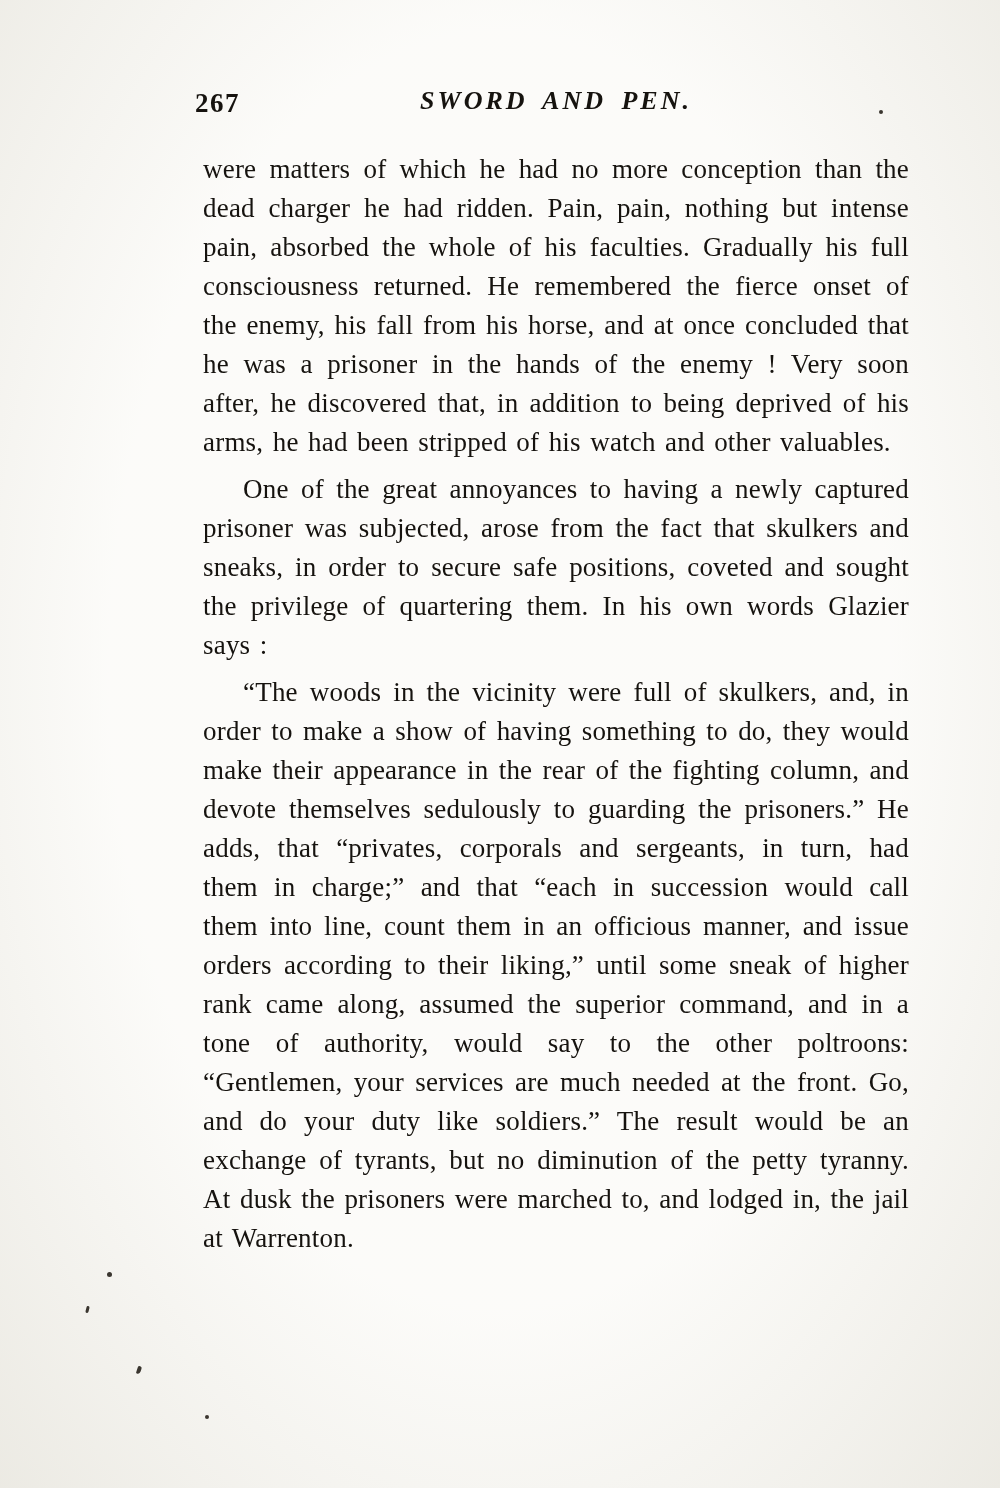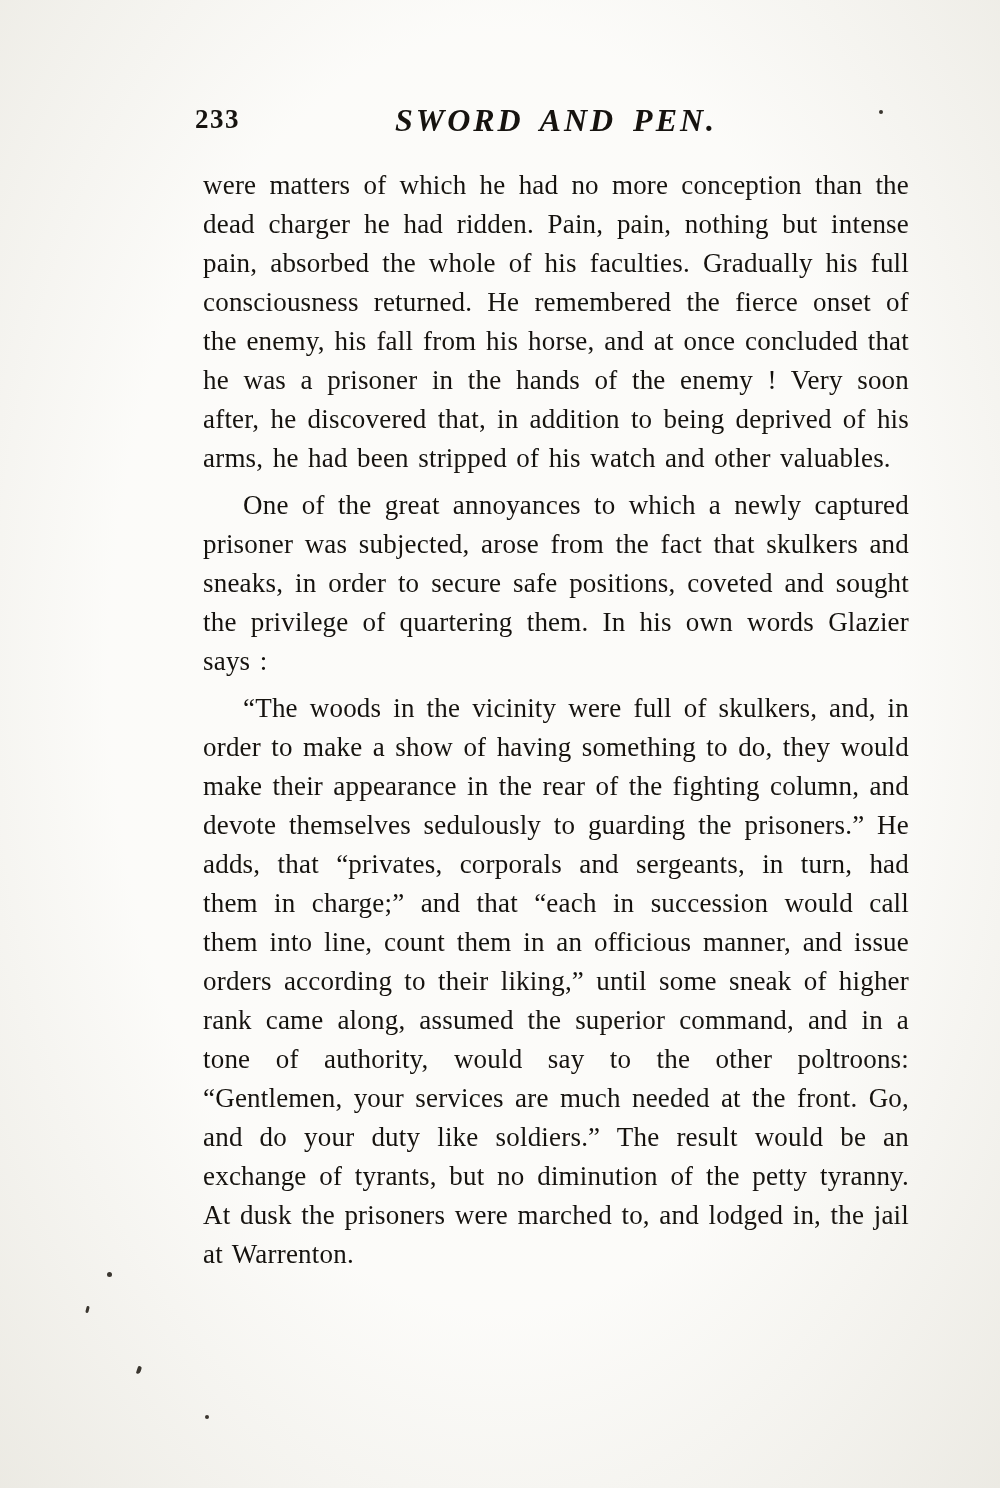--- a/index.html
+++ b/index.html
@@ -36,24 +36,23 @@
     top: 2px;
     font-weight: bold;
     font-size: 27px;
     letter-spacing: 1.5px;
   }
   .running-title {
     display: block;
     text-align: center;
     font-style: italic;
     font-weight: bold;
-    font-size: 32px;
+    font-size: 26px;
     letter-spacing: 3px;
     word-spacing: 6px;
-    margin-top: 16px;
   }
   .body-text p {
     margin: 8px;
     font-size: 27px;
     line-height: 39px;
     text-align: justify;
     word-spacing: 2.5px;
     letter-spacing: 0.2px;
   }
   .body-text p.indent { text-indent: 40px; }
@@ -70,26 +69,26 @@
   .speck-4 { left: 879px; top: 110px;  width: 4px; height: 4px; }
   .speck-5 { left: 205px; top: 1415px; width: 4px; height: 4px; }
 </style>
 </head>
 <body>
 
 <div class="scan-layer"></div>
 
 <div class="page-block">
   <div class="running-head">
-    <span class="page-num">233</span>
+    <span class="page-num">267</span>
     <span class="running-title">SWORD AND PEN.</span>
   </div>
   <div class="body-text">
     <p>were matters of which he had no more conception than the dead charger he had ridden.  Pain, pain, nothing but intense pain, absorbed the whole of his faculties. Gradually his full consciousness returned.  He remembered the fierce onset of the enemy, his fall from his horse, and at once concluded that he was a prisoner in the hands of the enemy !  Very soon after, he discovered that, in addition to being deprived of his arms, he had been stripped of his watch and other valuables.</p>
-    <p class="indent">One of the great annoyances to which a newly captured prisoner was subjected, arose from the fact that skulkers and sneaks, in order to secure safe positions, coveted and sought the privilege of quartering them.  In his own words Glazier says :</p>
+    <p class="indent">One of the great annoyances to having a newly captured prisoner was subjected, arose from the fact that skulkers and sneaks, in order to secure safe positions, coveted and sought the privilege of quartering them.  In his own words Glazier says :</p>
     <p class="indent">“The woods in the vicinity were full of skulkers, and, in order to make a show of having something to do, they would make their appearance in the rear of the fighting column, and devote themselves sedulously to guarding the prisoners.”  He adds, that “privates, corporals and sergeants, in turn, had them in charge;” and that “each in succession would call them into line, count them in an officious manner, and issue orders according to their liking,” until some sneak of higher rank came along, assumed the superior command, and in a tone of authority, would say to the other poltroons: “Gentlemen, your services are much needed at the front.  Go, and do your duty like soldiers.” The result would be an exchange of tyrants, but no diminution of the petty tyranny.  At dusk the prisoners were marched to, and lodged in, the jail at Warrenton.</p>
   </div>
 </div>
 
 <div class="speck speck-1"></div>
 <div class="speck speck-2"></div>
 <div class="speck speck-3"></div>
 <div class="speck speck-4"></div>
 <div class="speck speck-5"></div>
 

